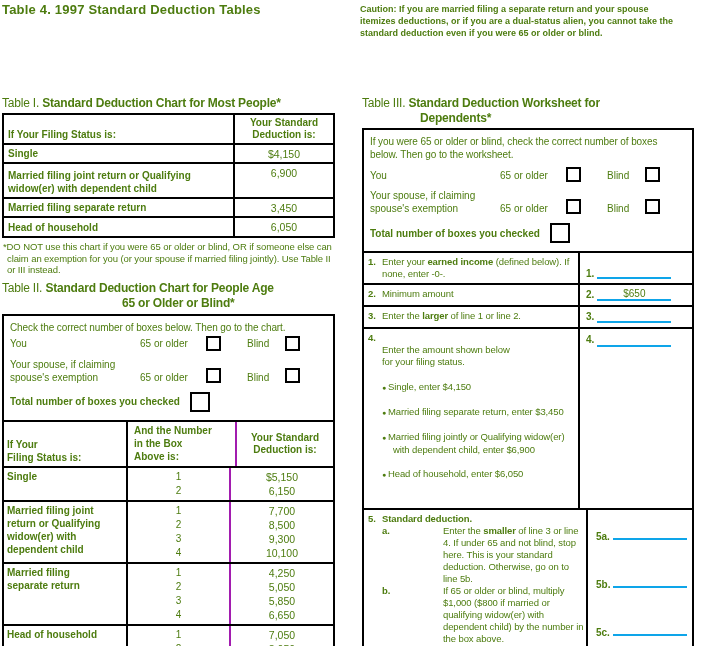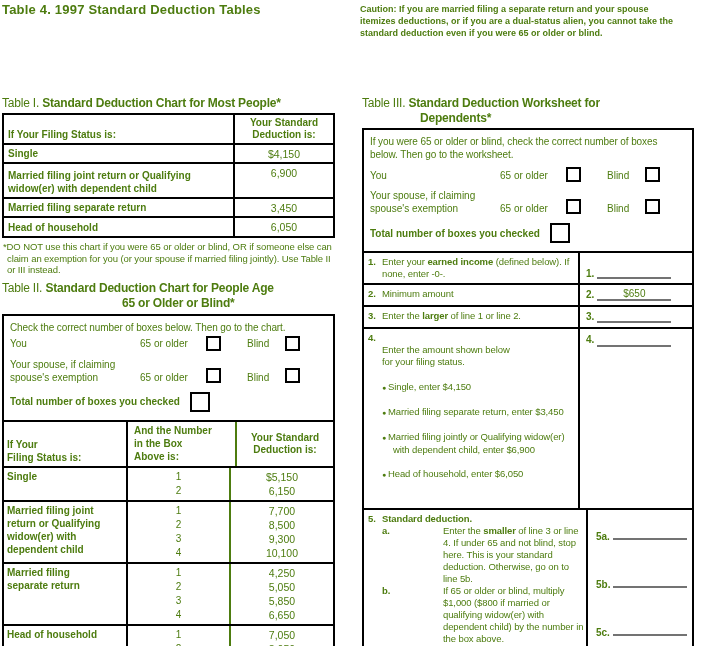--- a/index.html
+++ b/index.html
@@ -58,39 +58,39 @@
   .cbx { width:11px; height:11px; border:2px solid #000; background:#fff; flex:none; margin-bottom:1px; }
   .cbx-big { width:16px; height:16px; border:2px solid #000; background:#fff; flex:none; margin-left:10px; }
   .cb-total { display:flex; align-items:center; margin-top:8px; font-weight:bold; }
 
   
   .t2 { border-top:2px solid #000; }
   .t2-row { display:flex; border-top:2px solid #000; }
   .t2-row:first-child { border-top:none; }
   .t2-c1 { width:116px; flex:none; border-right:2px solid #000; padding:2px 3px; font-weight:bold; font-size:10px;
            line-height:13px; white-space:pre-line; }
-  .t2-c2 { width:101px; flex:none; border-right:2px solid #4d7c0f; text-align:center; font-size:10px; line-height:14px; padding:2px 0; }
+  .t2-c2 { width:101px; flex:none; border-right:2px solid #a21caf; text-align:center; font-size:10px; line-height:14px; padding:2px 0; }
   .t2-c3 { flex:1; text-align:center; font-size:10.5px; line-height:14px; padding:2px 0; }
   .t2-head { min-height:44px; }
   .t2-head .t2-c1 { display:flex; align-items:flex-end; }
   .t2-head .t2-c2 { text-align:left; padding-left:6px; font-weight:bold; line-height:13px; white-space:pre-line; }
   .t2-head .t2-c3 { display:flex; align-items:center; justify-content:center; font-weight:bold; font-size:10px;
                     line-height:12px; white-space:pre-line; }
 
   
   .ws-row { display:flex; border-top:2px solid #000; }
   .ws-text { flex:1; padding:3px 2px 3px 4px; font-size:9.5px; line-height:12px; display:flex; letter-spacing:-.1px; }
   .ws-num { font-weight:bold; width:14px; flex:none; }
   .ws-body { flex:1; white-space:pre-line; }
   .ws-entry { width:104px; flex:none; border-left:2px solid #000; font-size:10px; padding:3px 2px 4px 6px;
               display:flex; align-items:center; }
   .ws-entry.bottom { align-items:flex-end; }
   .ws-entry.top { align-items:flex-start; padding-top:5px; }
   .entry-label { font-weight:bold; margin-right:3px; white-space:nowrap; }
-  .entry-line { display:inline-block; width:74px; border-bottom:2px solid #737373; height:11px; text-align:center;
+  .entry-line { display:inline-block; width:74px; border-bottom:2px solid #0ea5e9; height:11px; text-align:center;
                 font-size:10px; line-height:11px; }
   .bullets { margin-top:1px; }
   .bullet { padding-left:11px; text-indent:-11px; }
   .bullet::before { content:"\25CF\00A0"; font-size:7px; }
 
   .ws-row5 { border-top:2px solid #000; position:relative; min-height:138px; }
   .r5-text { margin-right:106px; padding:3px 2px 3px 4px; font-size:9.5px; line-height:12px; letter-spacing:-.1px; }
   .r5-headline { display:flex; }
   .r5-item { display:flex; padding-left:14px; }
   .r5-letter { font-weight:bold; width:14px; flex:none; }

